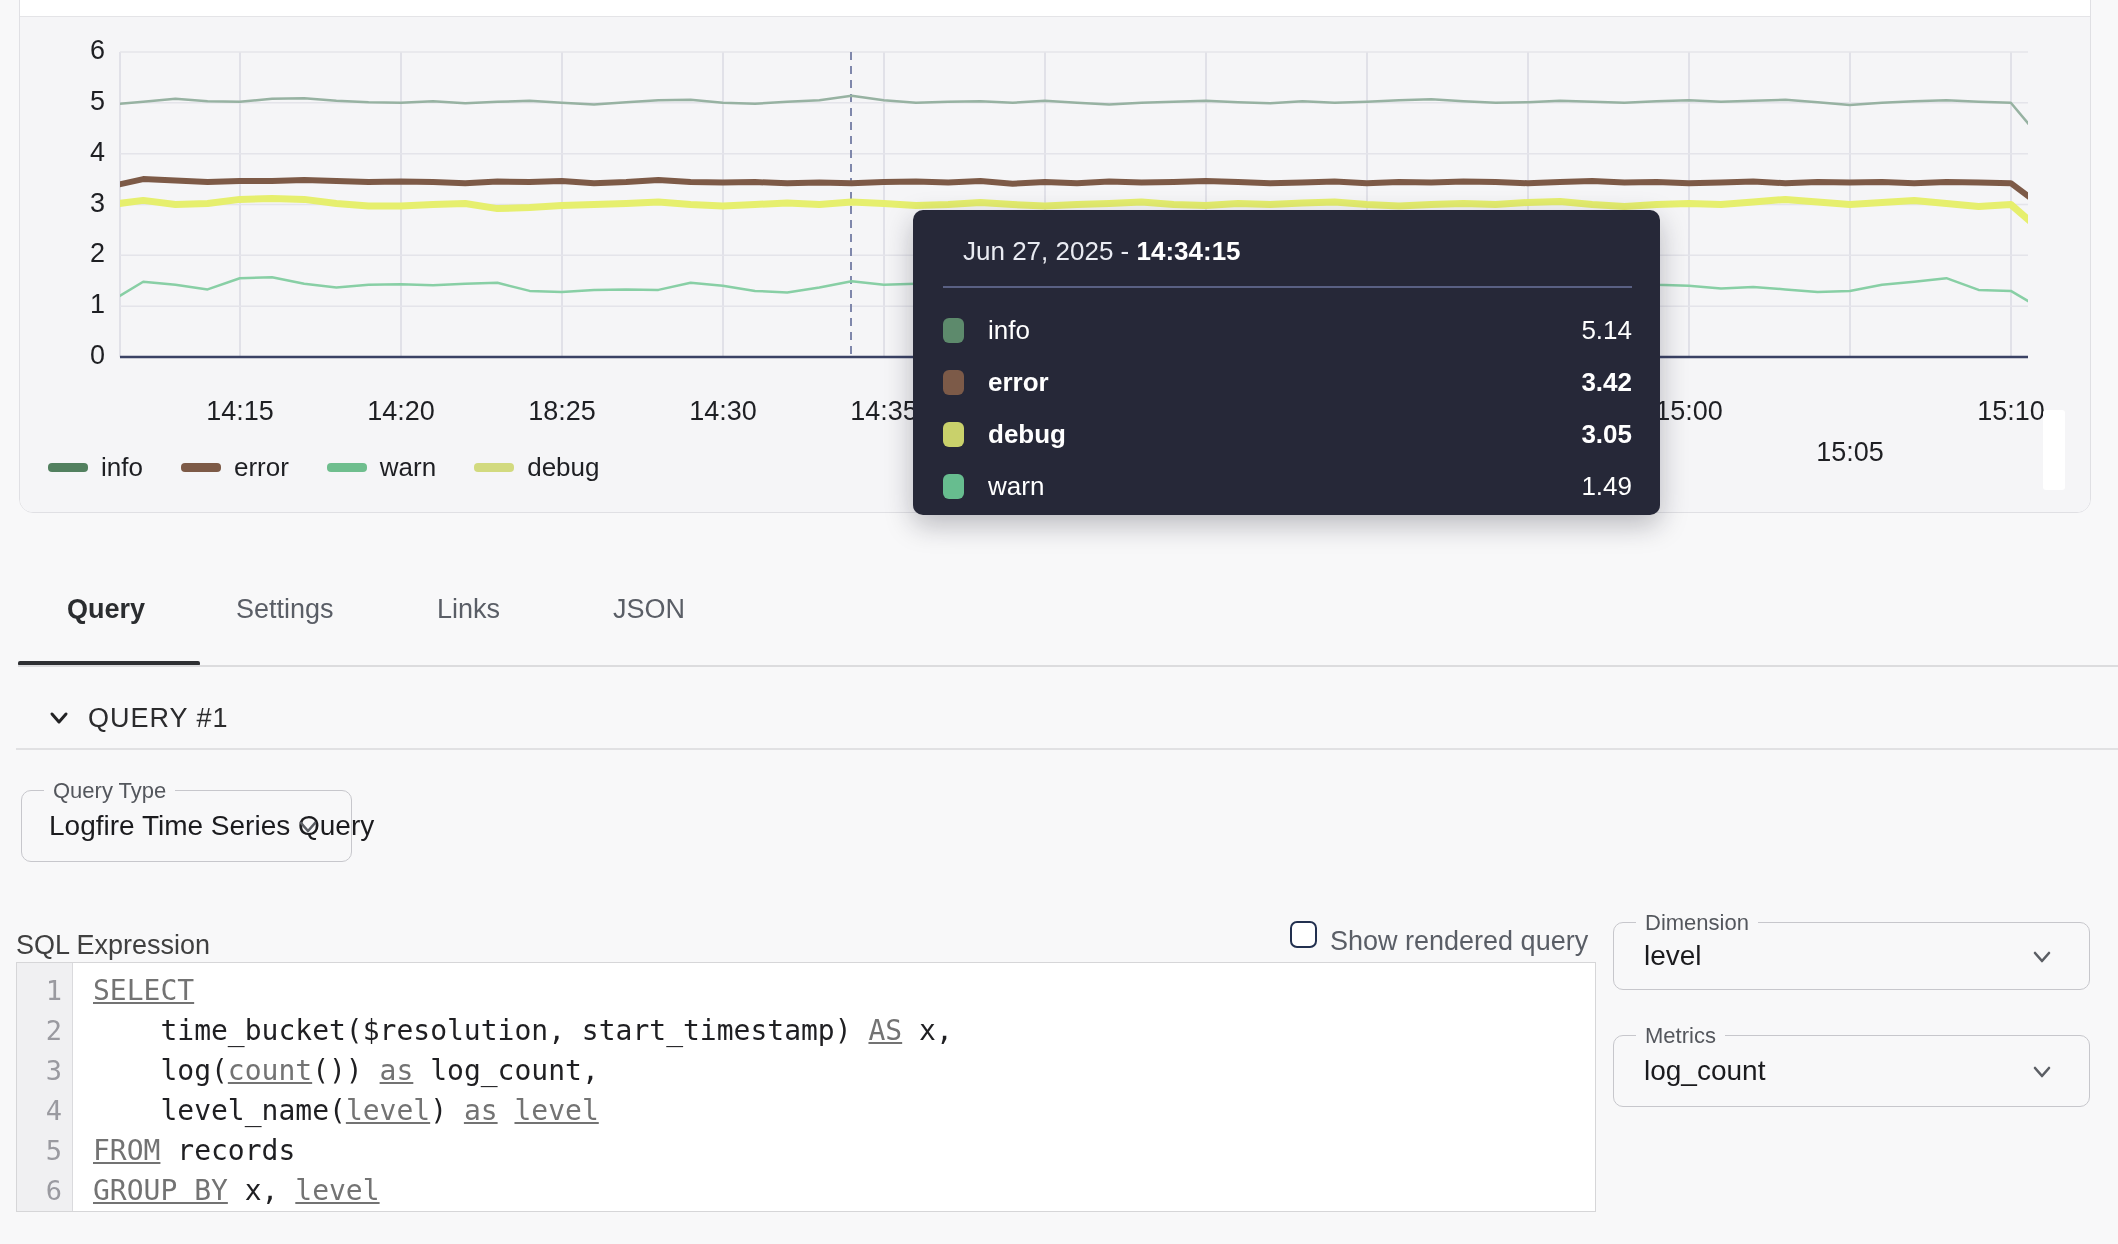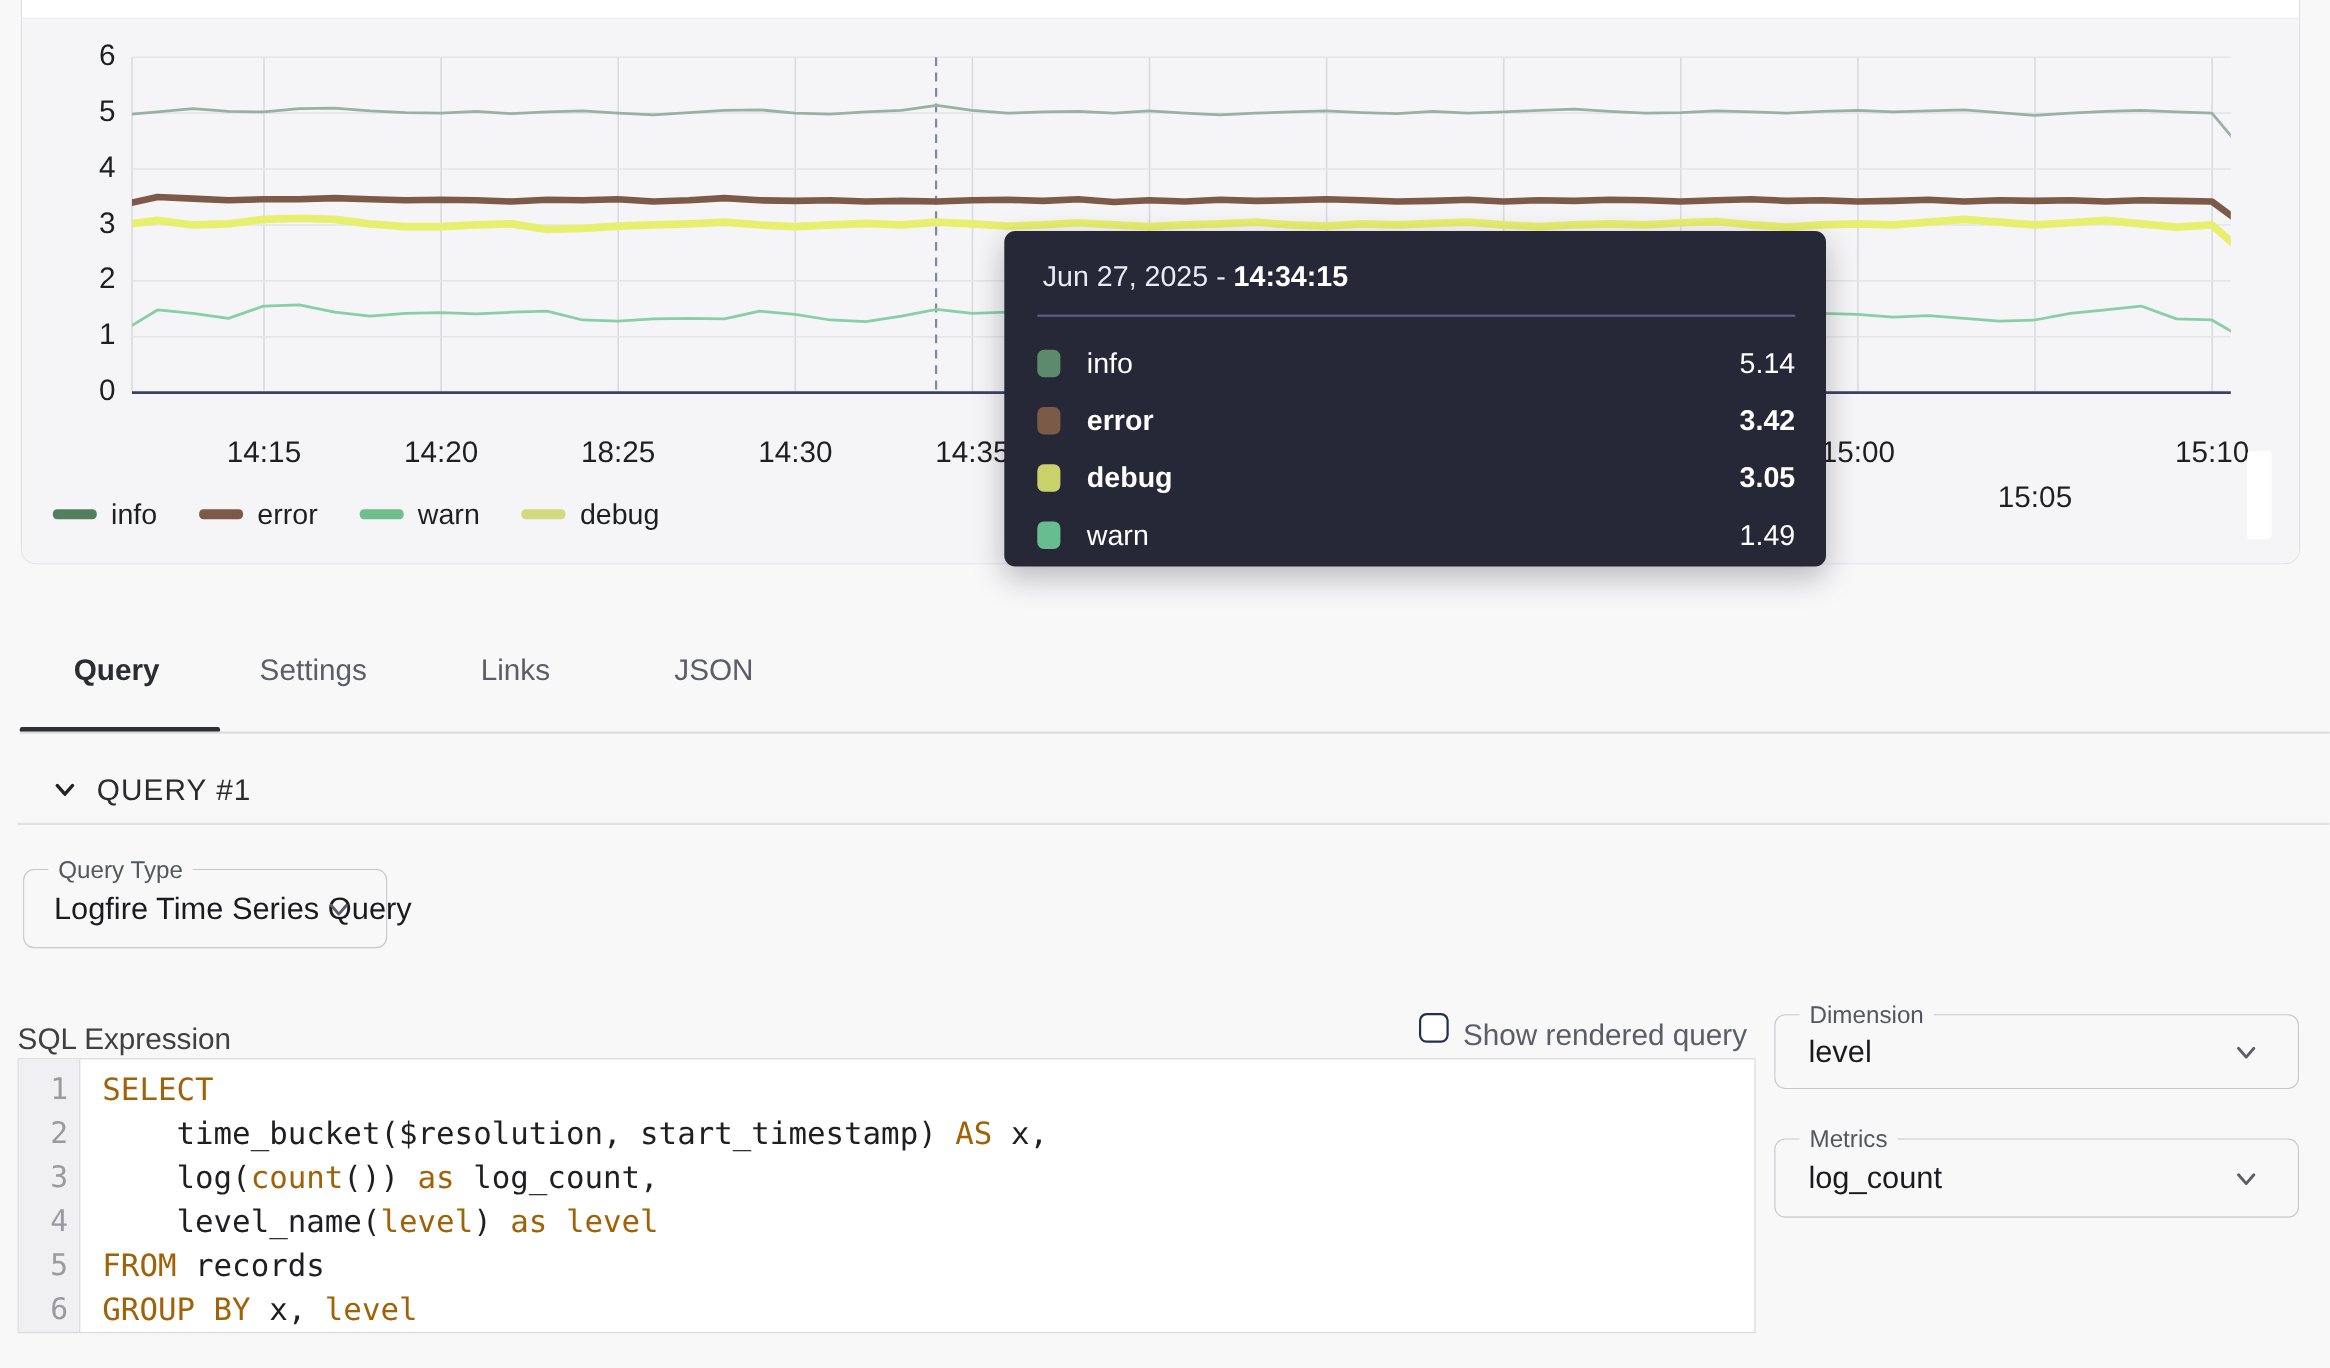--- a/index.html
+++ b/index.html
@@ -20,21 +20,21 @@
   .legend-item { display:flex; align-items:center; gap:13px; cursor:pointer; }
   .legend-swatch { width:40px; height:9px; border-radius:4px; }
   .legend-label { font-size:26px; color:#1e1f23; }
   .scroll-thumb { position:absolute; left:2043px; top:410px; width:22px; height:80px;
     background:#ffffff; border-radius:3px; }
 
   
   .tooltip { position:absolute; left:913px; top:210px; width:747px; height:305px;
     background:#262838; border-radius:10px; box-shadow:0 10px 28px rgba(20,22,40,.28);
     color:#fff; z-index:5; }
-  .tooltip-header { position:absolute; left:35px; top:26px; font-size:26px; color:#e9ebf2; }
+  .tooltip-header { position:absolute; left:50px; top:26px; font-size:26px; color:#e9ebf2; }
   .tooltip-time { font-weight:700; color:#ffffff; }
   .tooltip-divider { position:absolute; left:30px; right:28px; top:76px; height:2px; background:#596083; }
   .tooltip-rows { position:absolute; left:30px; right:28px; top:94px; }
   .t-row { display:flex; align-items:center; height:52px; font-size:26px; }
   .t-swatch { width:21px; height:25px; border-radius:6px; margin-right:24px; flex:0 0 auto; }
   .t-name { flex:1; }
   .t-val { text-align:right; }
   .t-bold { font-weight:700; }
 
   
@@ -61,21 +61,21 @@
 
   
   .editor { position:absolute; left:16px; top:962px; width:1580px; height:250px;
     background:#fff; border:1.5px solid #d6d6d8; display:flex; overflow:hidden; }
   .gutter { width:56px; background:#f0f0f2; border-right:1.5px solid #dadadd; padding:8px 10px 0 0;
     font-family:"DejaVu Sans Mono", monospace; font-size:27px; color:#9a9aa0; text-align:right; }
   .gutter div { height:40px; line-height:40px; }
   .code { flex:1; padding:8px 0 0 20px; font-family:"DejaVu Sans Mono", monospace; font-size:28px;
     color:#1f1f22; white-space:pre; cursor:text; }
   .code div { height:40px; line-height:40px; }
-  .kw { color:#a16207; }
+  .kw { color:#737373;text-decoration:underline; }
 </style>
 </head>
 <body>
 
 <div class="page">
 
   <div class="chart-panel">
     <div class="chart-panel-body"></div>
   </div>
 

